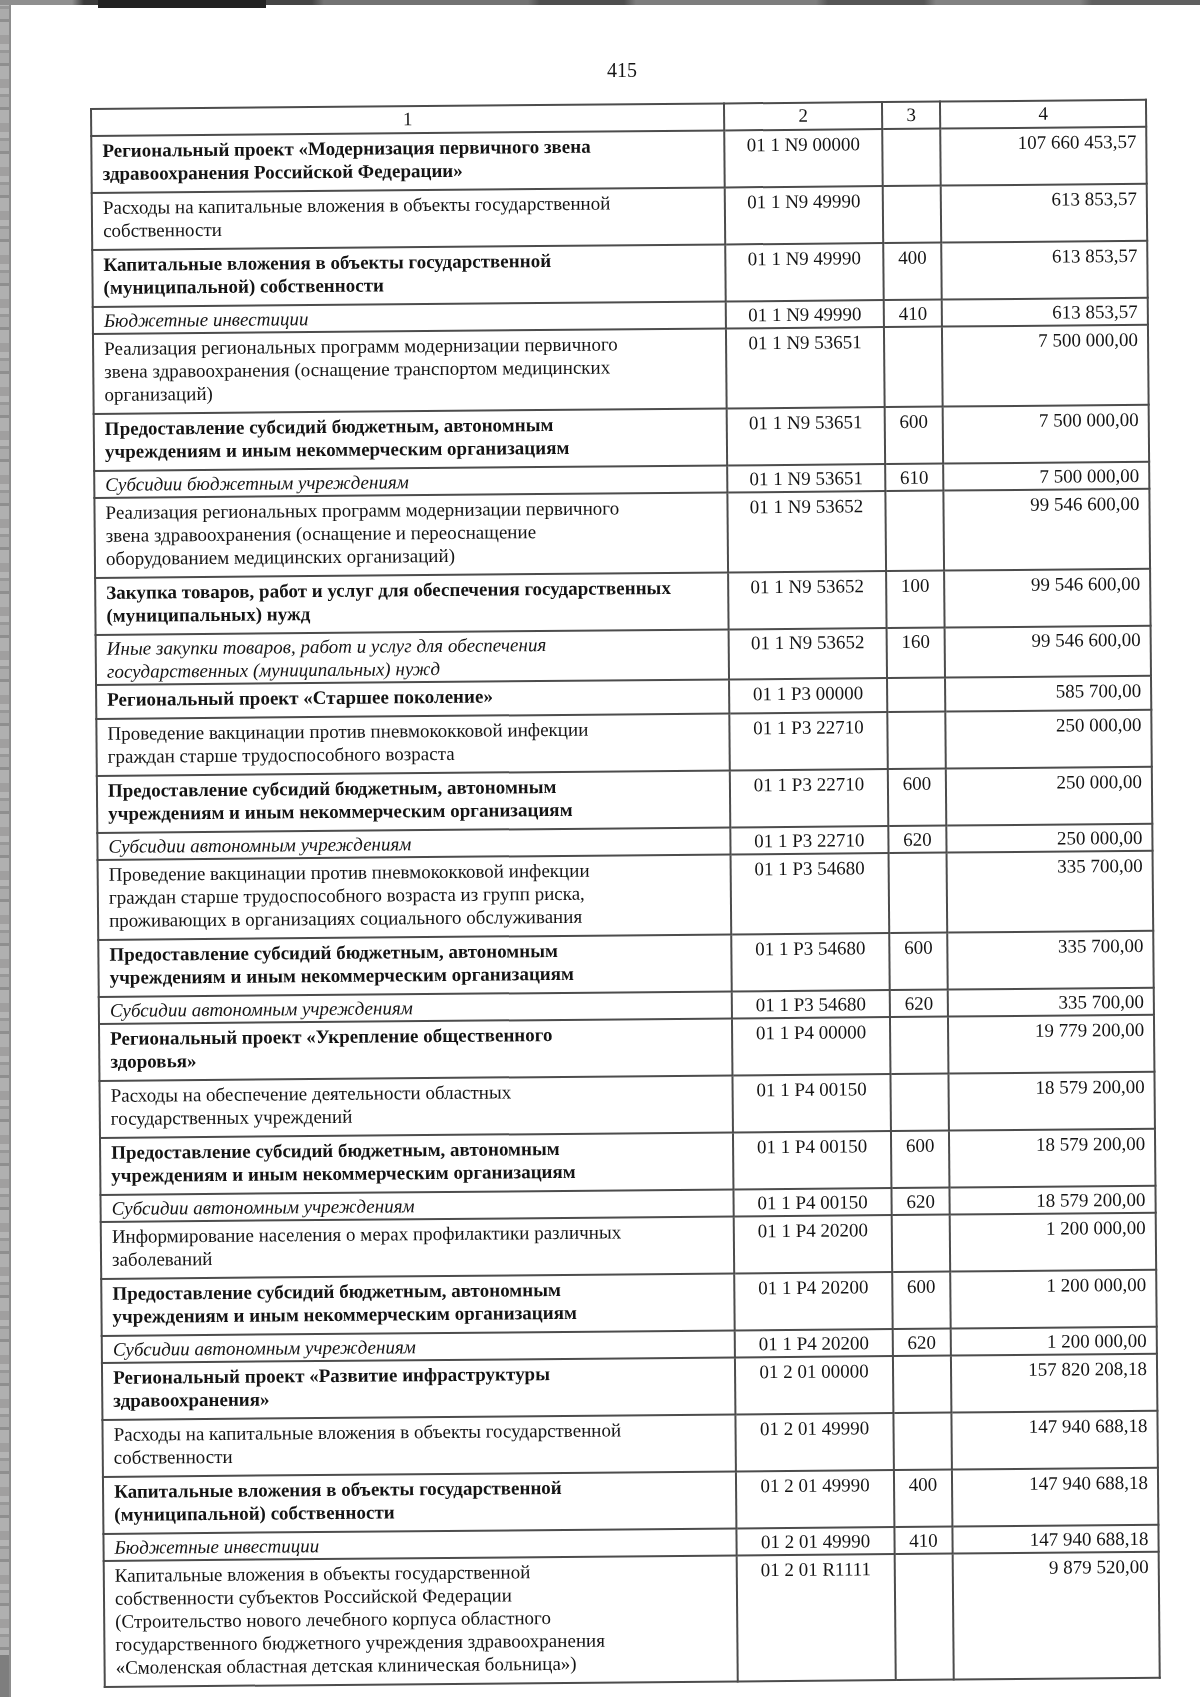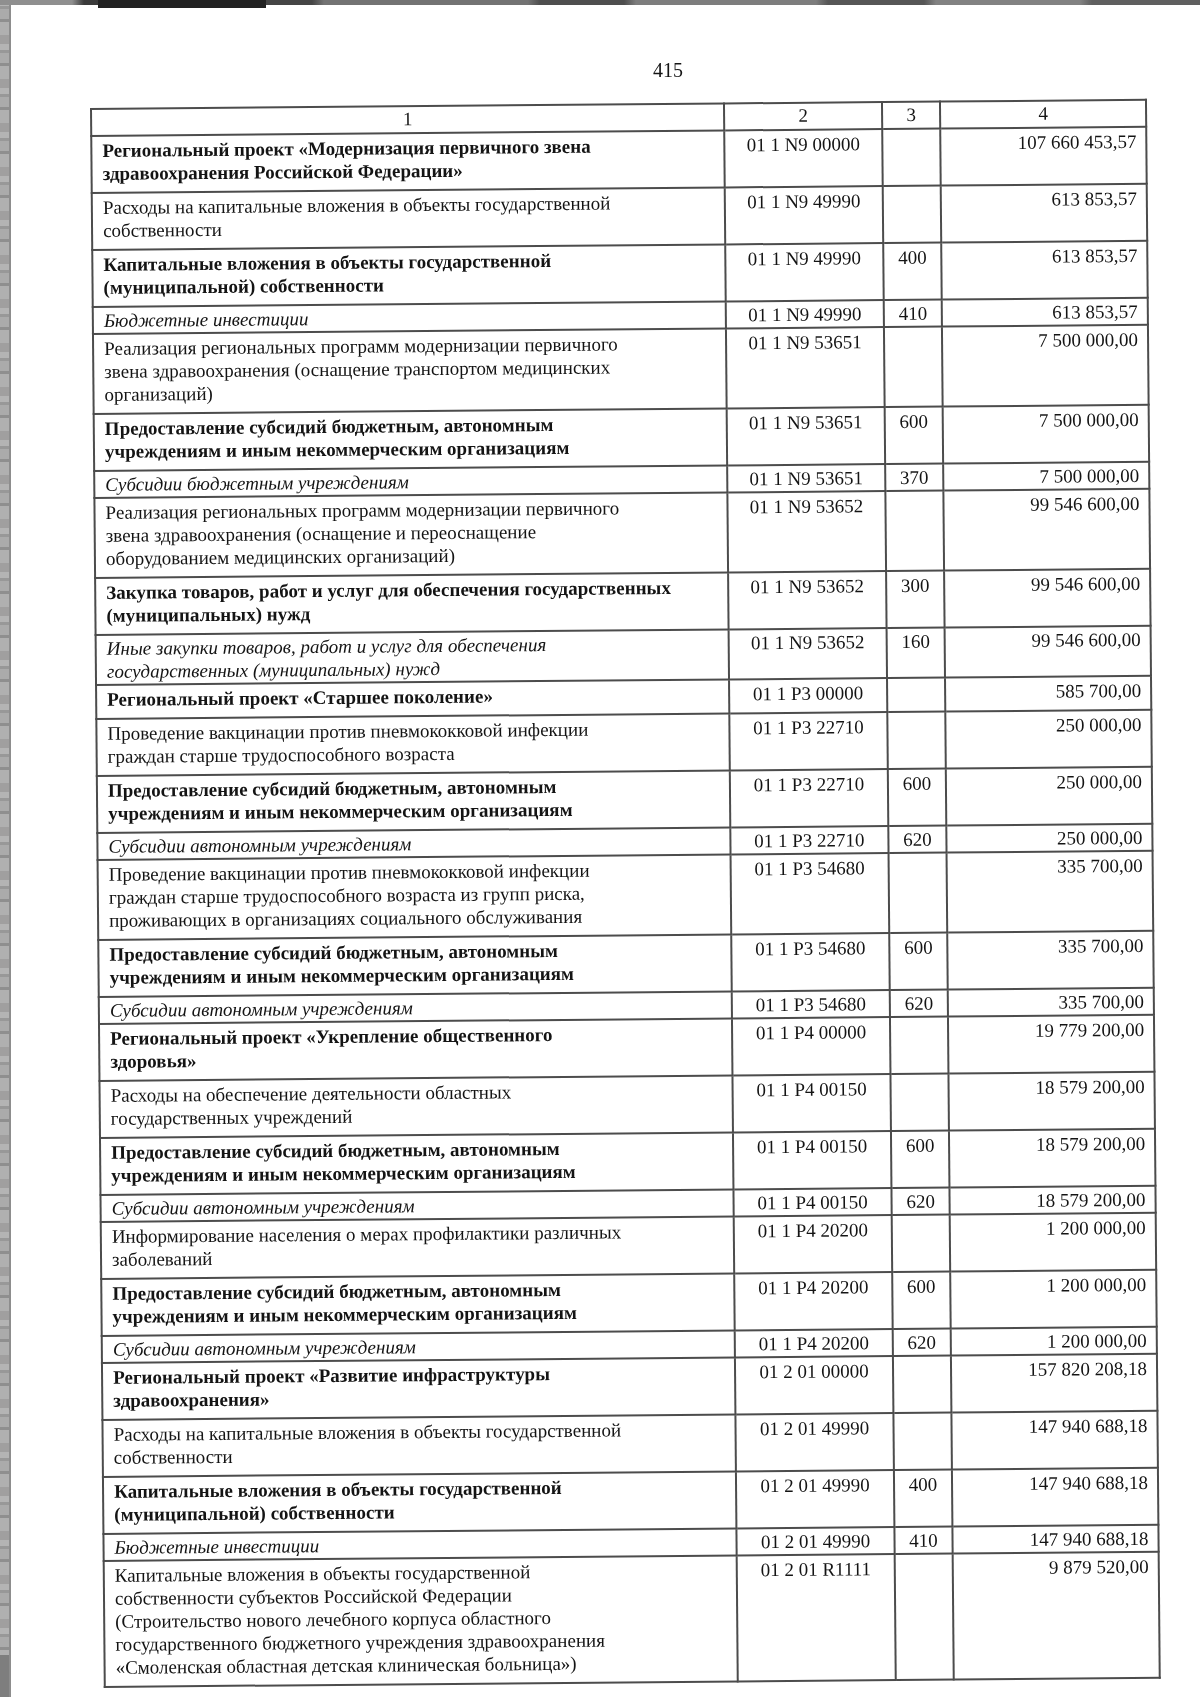--- a/index.html
+++ b/index.html
@@ -52,21 +52,20 @@
   }
 
   
   .page-number {
     position: absolute;
     top: 58px;
     left: 622px;
     transform: translateX(-50%);
     font-size: 20px;
     line-height: 24px;
-    margin-left: 46px;
   }
 
   
   .sheet {
     position: absolute;
     left: 90px;
     top: 108px;
     transform: rotate(-0.5deg);
     transform-origin: 0 0;
   }
@@ -175,36 +174,36 @@
         <tr class="bold">
     <td class="c1">Предоставление субсидий бюджетным, автономным
 учреждениям и иным некоммерческим организациям</td>
     <td class="c2">01 1 N9 53651</td>
     <td class="c3">600</td>
     <td class="c4">7 500 000,00</td>
   </tr>
         <tr class="italic">
     <td class="c1">Субсидии бюджетным учреждениям</td>
     <td class="c2">01 1 N9 53651</td>
-    <td class="c3">370</td>
+    <td class="c3">610</td>
     <td class="c4">7 500 000,00</td>
   </tr>
         <tr class="normal">
     <td class="c1">Реализация региональных программ модернизации первичного
 звена здравоохранения (оснащение и переоснащение
 оборудованием медицинских организаций)</td>
     <td class="c2">01 1 N9 53652</td>
     <td class="c3"></td>
     <td class="c4">99 546 600,00</td>
   </tr>
         <tr class="bold">
     <td class="c1">Закупка товаров, работ и услуг для обеспечения государственных
 (муниципальных) нужд</td>
     <td class="c2">01 1 N9 53652</td>
-    <td class="c3">300</td>
+    <td class="c3">100</td>
     <td class="c4">99 546 600,00</td>
   </tr>
         <tr class="italic">
     <td class="c1">Иные закупки товаров, работ и услуг для обеспечения
 государственных (муниципальных) нужд</td>
     <td class="c2">01 1 N9 53652</td>
     <td class="c3">160</td>
     <td class="c4">99 546 600,00</td>
   </tr>
         <tr class="bold">

